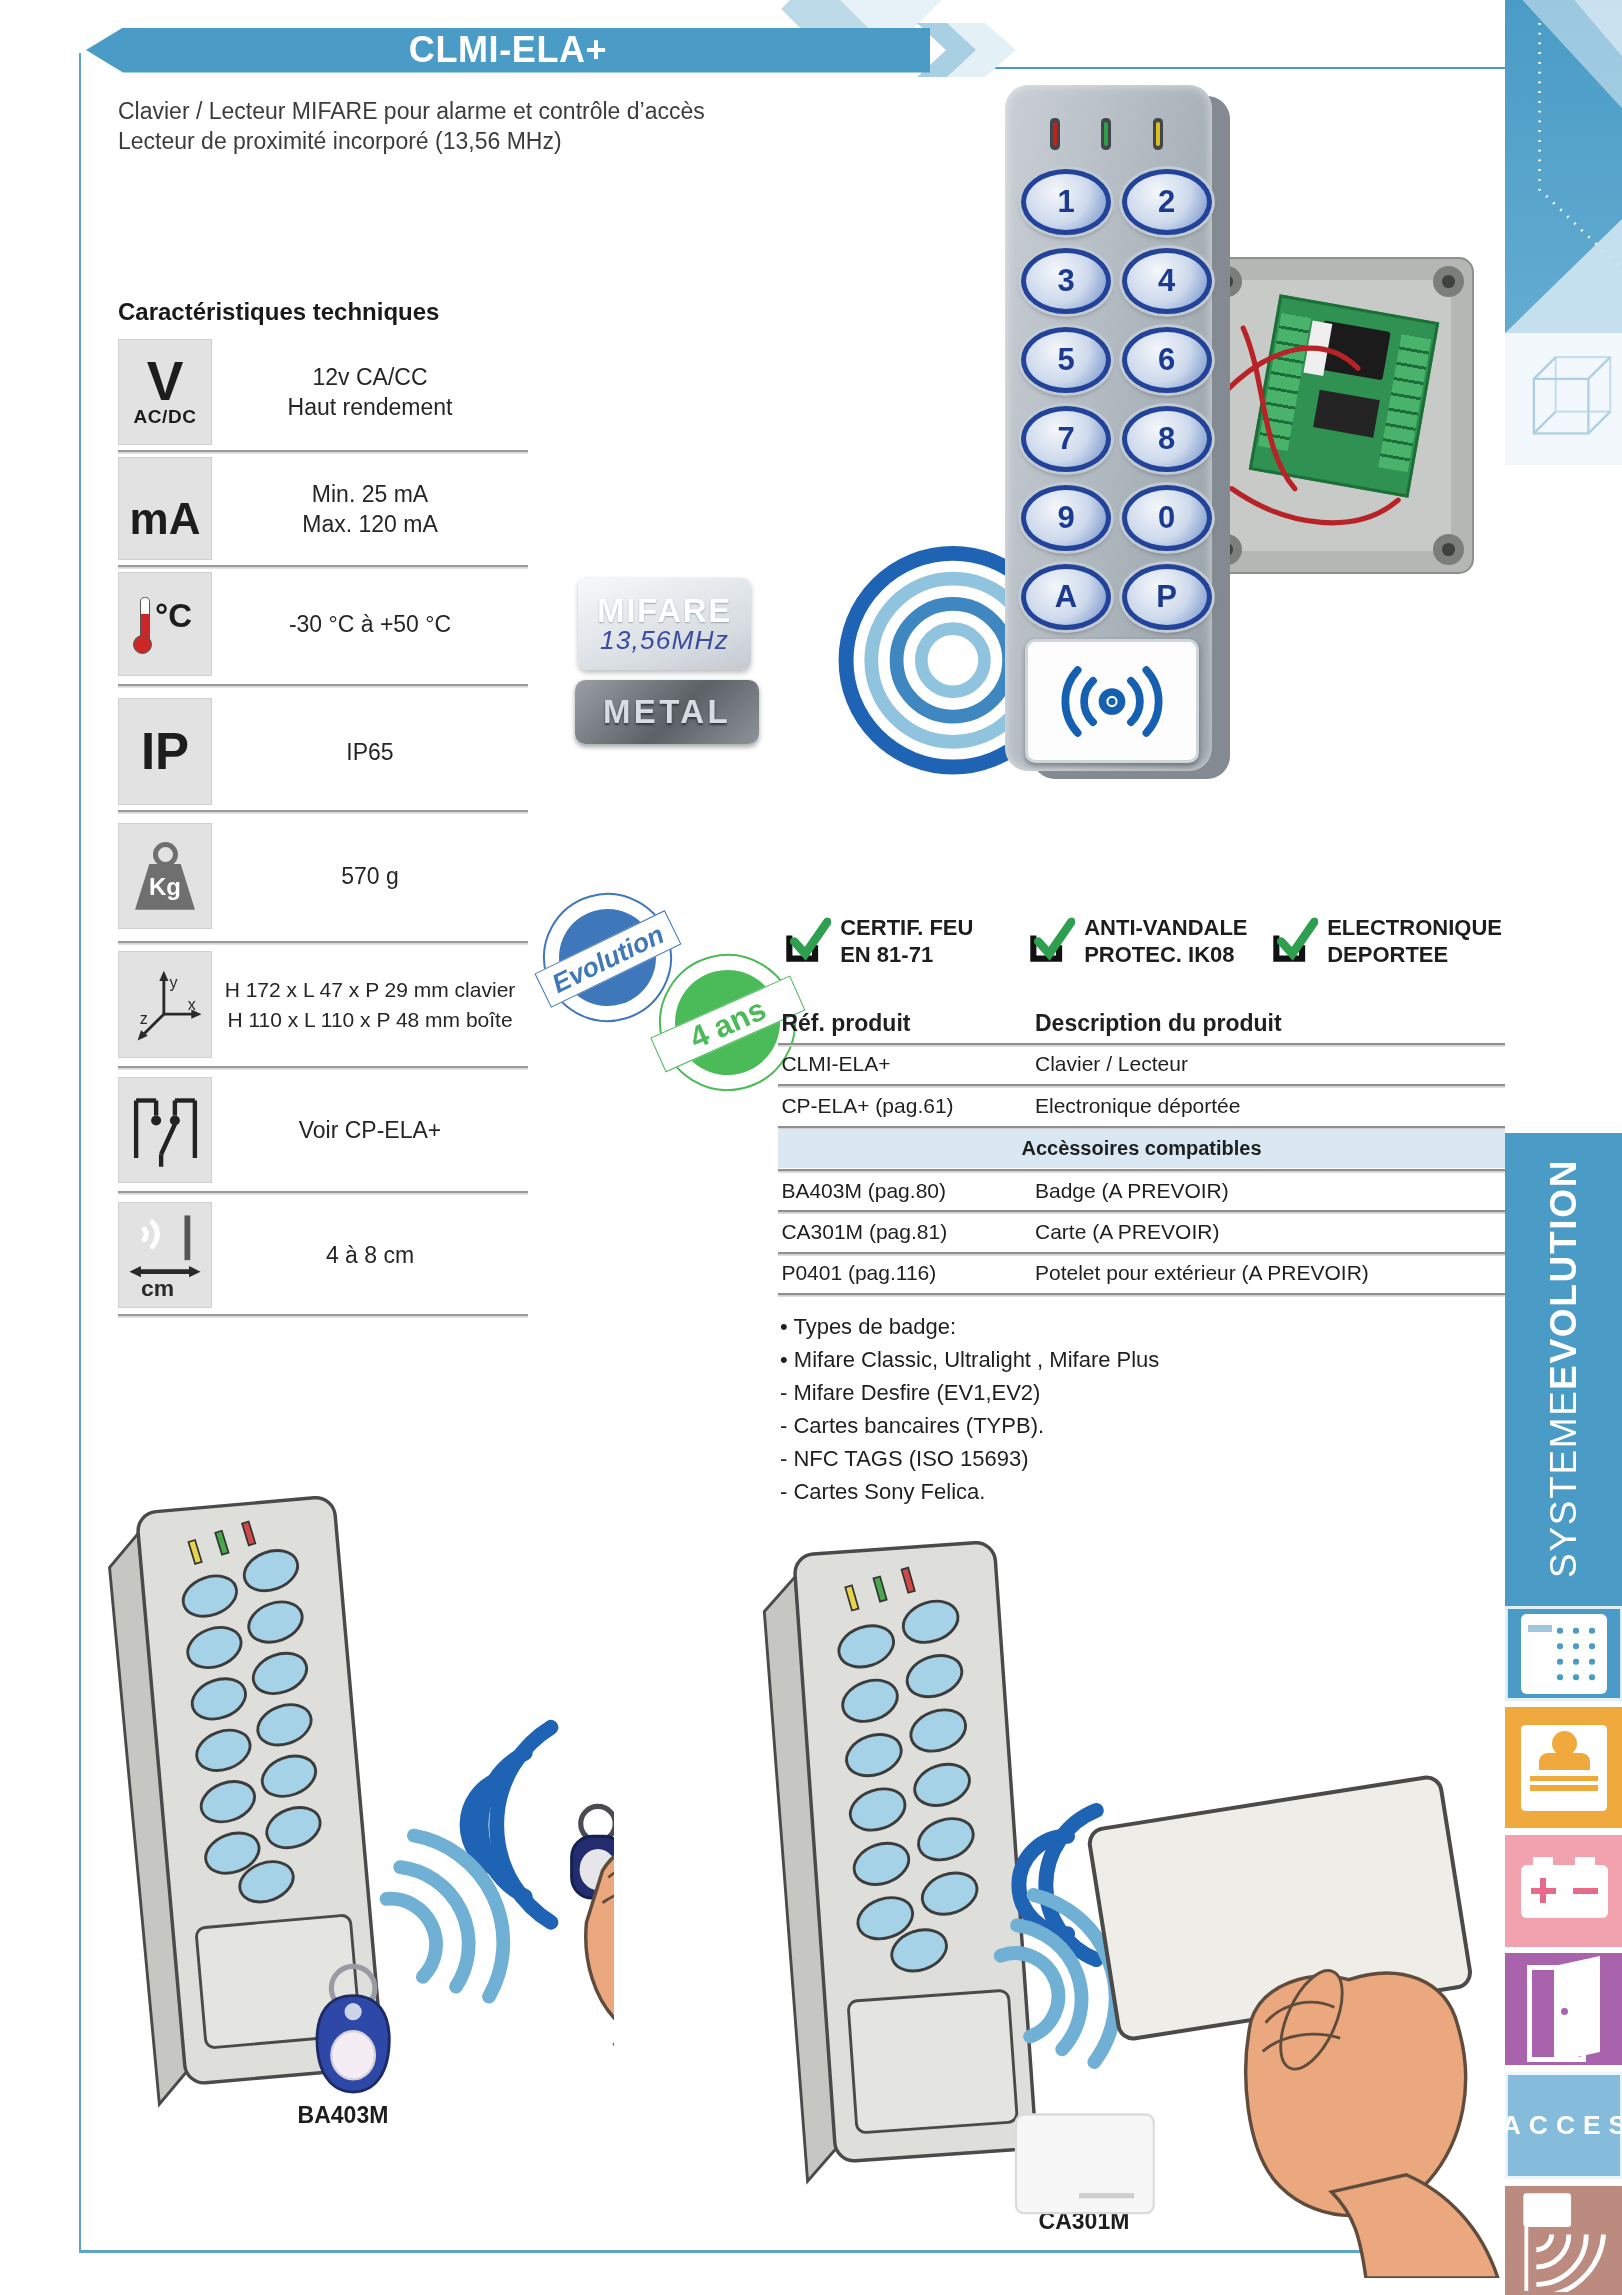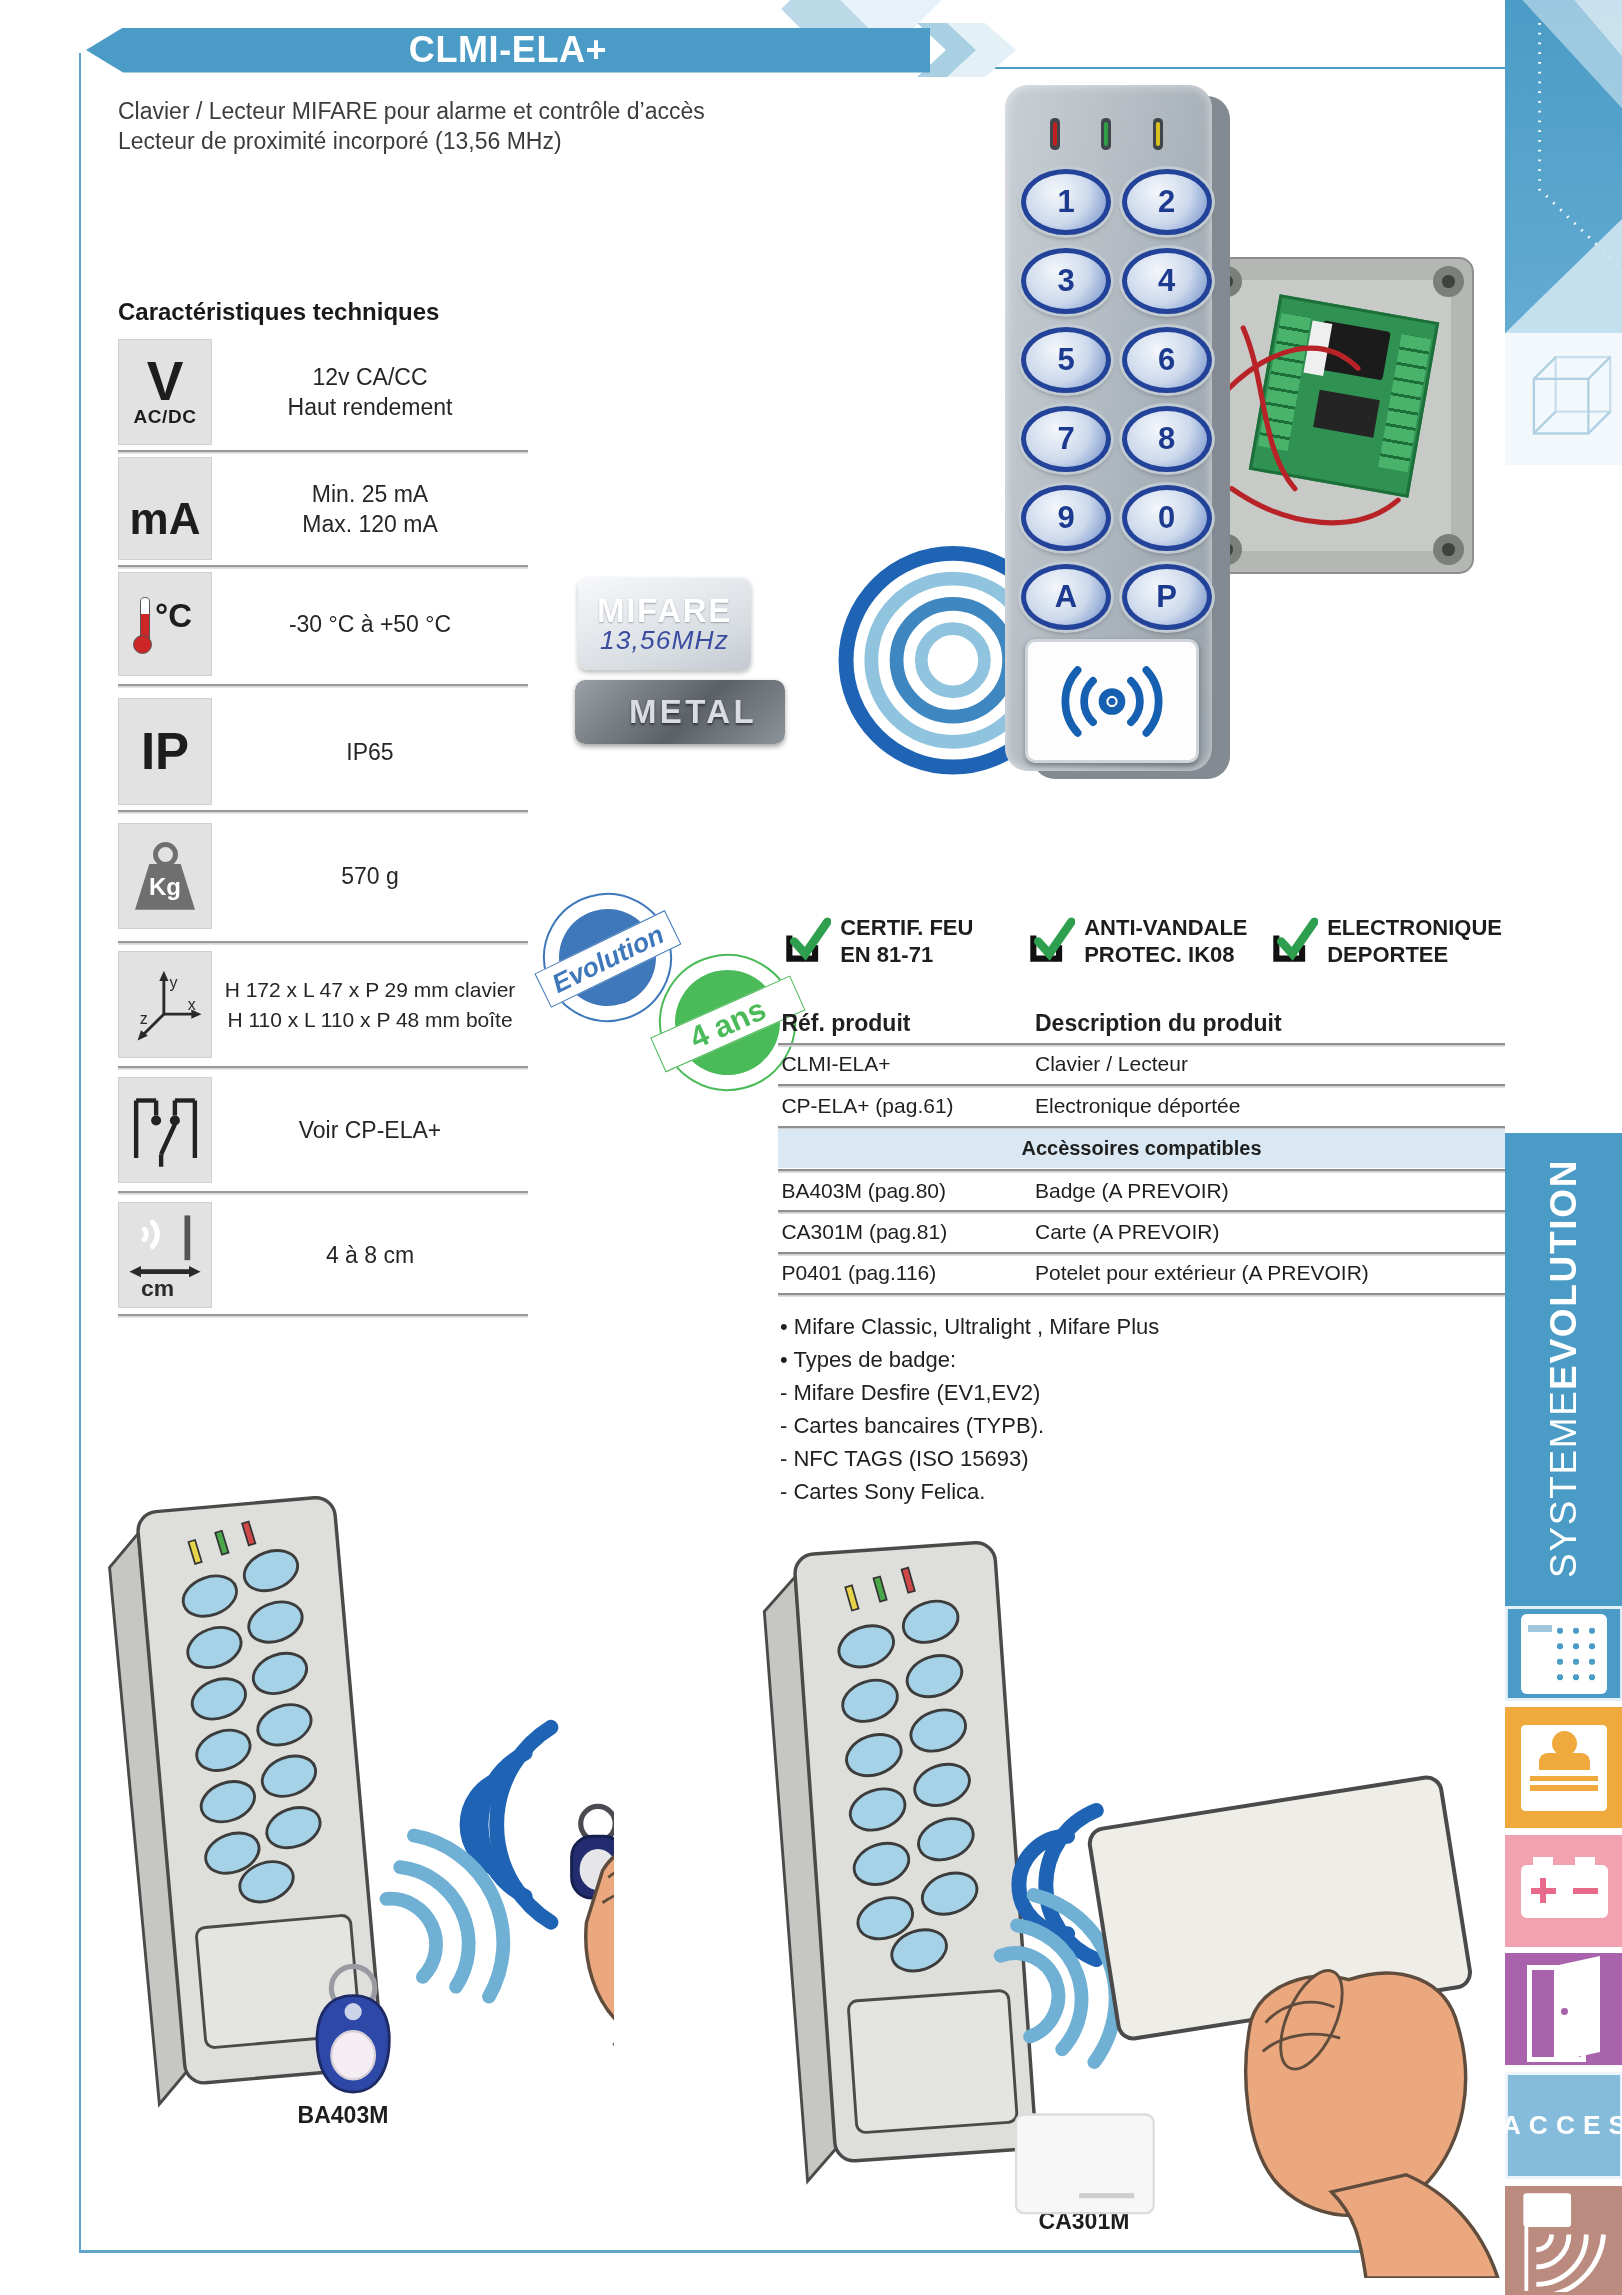--- a/index.html
+++ b/index.html
@@ -50,21 +50,21 @@
          display:flex;align-items:center;justify-content:center;color:#fff;font-weight:bold;font-size:24px;}
 
   
   .mifare{left:578px;top:578px;width:173px;height:92px;border-radius:9.2px;
           background:linear-gradient(160deg,#f7f9fb,#d7dce1 70%,#c3c9cf);box-shadow:0 2.3px 5.7px rgba(0,0,0,.25);
           display:flex;flex-direction:column;align-items:center;justify-content:center;}
   .mifare .t1{font-size:33px;font-weight:bold;color:#ffffff;letter-spacing:1.7px;text-shadow:0 1.1px 1.7px #9aa2aa;}
   .mifare .t2{font-size:26.4px;font-style:italic;color:#3b4da0;margin-top:-4.6px;letter-spacing:1.1px;}
   .metal{left:575px;top:680px;width:184px;height:64px;border-radius:10.3px;
          background:linear-gradient(135deg,#9aa0a5,#5c6166 55%,#8d949a);box-shadow:0 2.3px 5.7px rgba(0,0,0,.35);
-         display:flex;align-items:center;justify-content:center;padding-left:26px;}
+         display:flex;align-items:center;justify-content:center;}
   .metal .t{font-size:33px;font-weight:bold;color:#d9dde1;letter-spacing:3.4px;text-shadow:0 1.7px 2.3px #33383c;}
 
   .stamp{border-radius:50%;display:block;}
   .stamp .disc{position:absolute;inset:16px;border-radius:50%;}
   .stamp .ring{position:absolute;inset:0;border-radius:50%;}
   .stamp .band{position:absolute;left:-8px;right:-8px;top:50%;height:36px;margin-top:-18px;
                background:#fff;display:flex;align-items:center;justify-content:center;}
   .stamp-ev{left:543px;top:893px;width:129px;height:129px;transform:rotate(-16deg);opacity:.92;}
   .stamp-ev .ring{border:2.9px solid #2f6db5;}
   .stamp-ev .disc{background:#2f6db5;}
@@ -404,22 +404,22 @@
     </div>
     <div class="tline" style="top:247px;"></div>
     <div class="trow" style="top:250px;">
       <span class="c1">P0401 (pag.116)</span>
       <span class="c2">Potelet pour extérieur (A PREVOIR)</span>
     </div>
     <div class="tline" style="top:288px;"></div>
   </div>
 
   <div class="abs types">
+    <div>• Types de badge:</div>
     <div>• Mifare Classic, Ultralight , Mifare Plus</div>
-    <div>• Types de badge:</div>
     <div>- Mifare Desfire (EV1,EV2)</div>
     <div>- Cartes bancaires (TYPB).</div>
     <div>- NFC TAGS (ISO 15693)</div>
     <div>- Cartes Sony Felica.</div>
   </div>
 
   <div class="abs jbox">
     <div class="inner"></div>
     <div class="boss" style="left:8px;top:6.9px;">
         <i></i>

